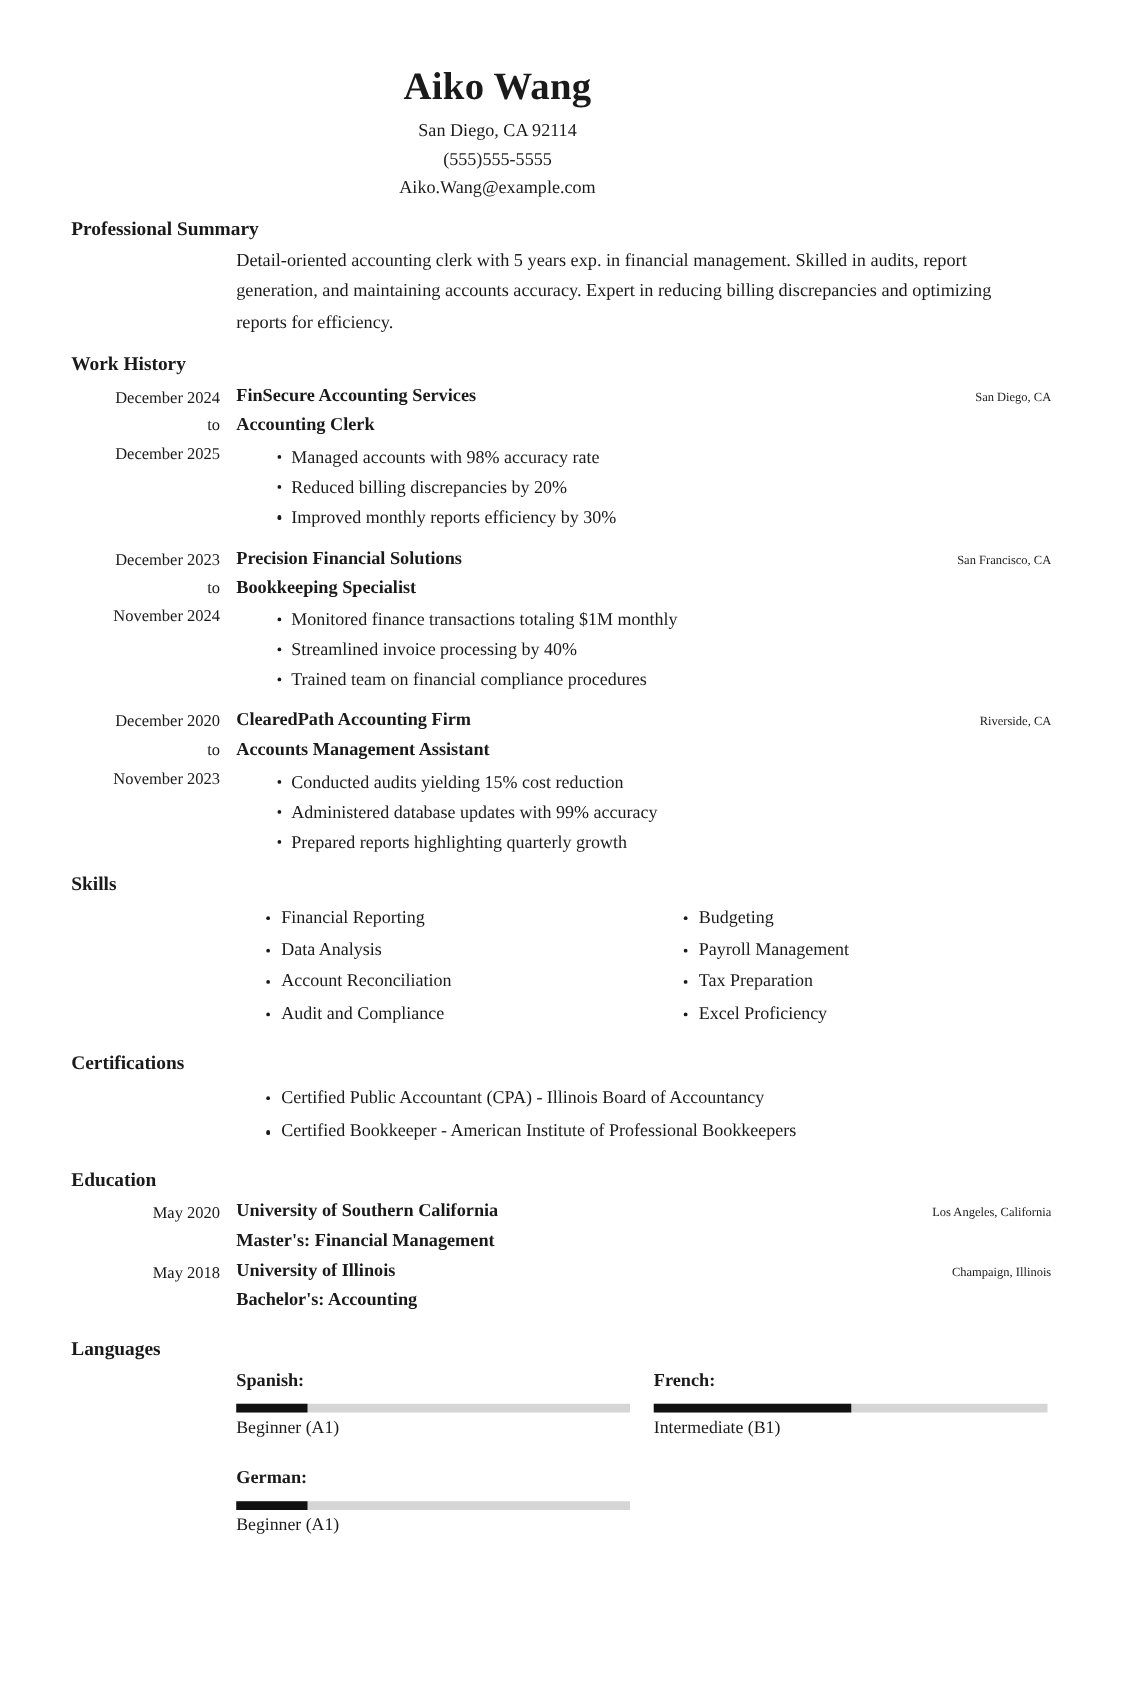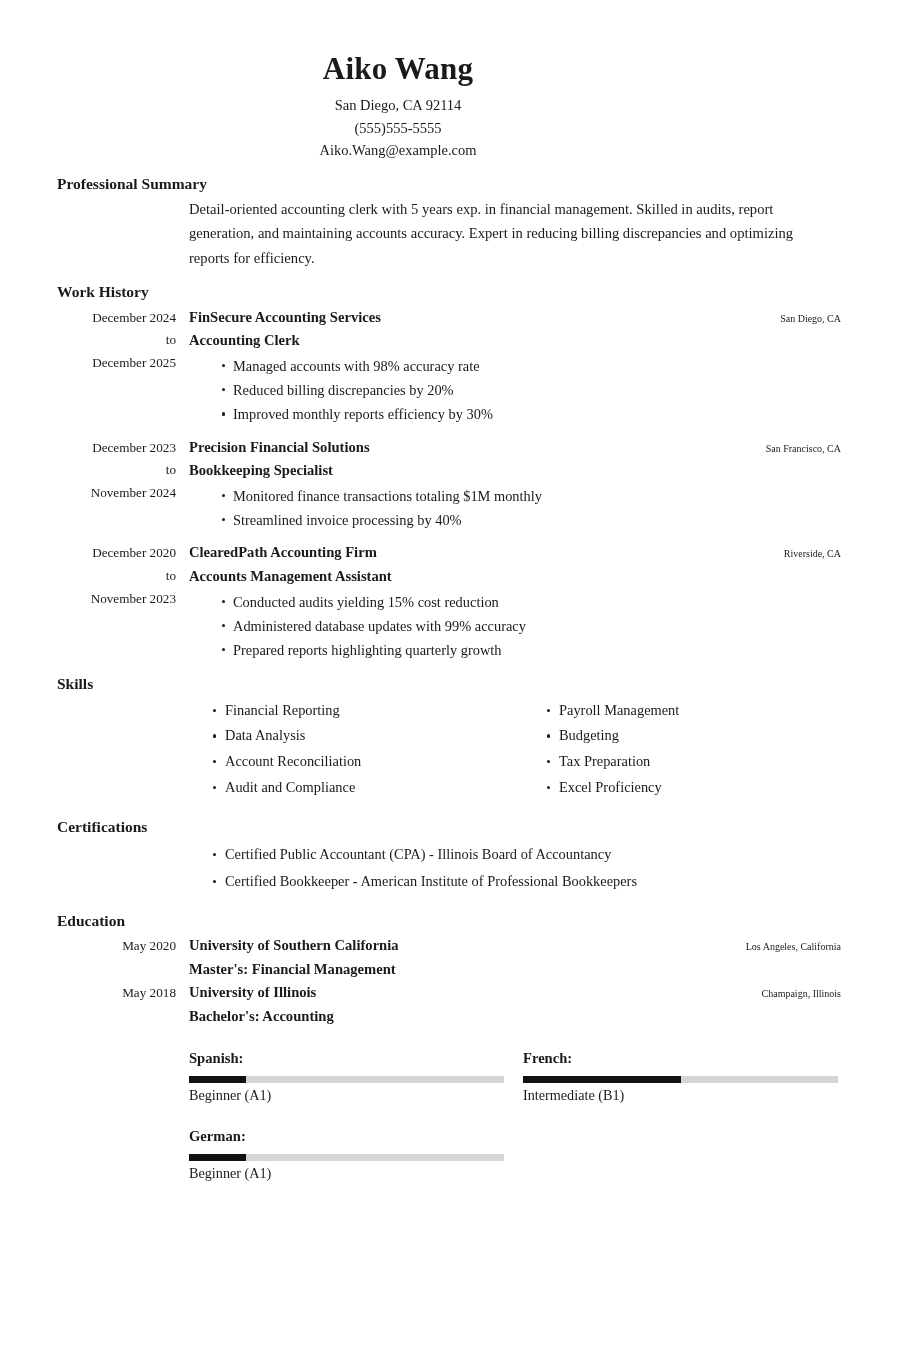--- a/index.html
+++ b/index.html
@@ -281,20 +281,21 @@
       </div>
       <div class="body-col">
         <div class="entry-head">
           <span class="org">Precision Financial Solutions</span>
           <span class="loc">San Francisco, CA</span>
         </div>
         <div class="role">Bookkeeping Specialist</div>
         <ul class="bullets">
           <li>Monitored finance transactions totaling $1M monthly</li>
           <li>Streamlined invoice processing by 40%</li>
+          <li>Trained team on financial compliance procedures</li>
         </ul>
       </div>
     </div>
 
     <div class="row entry">
       <div class="date-col">
         <div>December 2020</div>
         <div>to</div>
         <div>November 2023</div>
       </div>
@@ -319,22 +320,22 @@
       <div class="col">
         <ul class="plainbullets">
           <li>Financial Reporting</li>
           <li>Data Analysis</li>
           <li>Account Reconciliation</li>
           <li>Audit and Compliance</li>
         </ul>
       </div>
       <div class="col">
         <ul class="plainbullets">
+          <li>Budgeting</li>
           <li>Payroll Management</li>
-          <li>Budgeting</li>
           <li>Tax Preparation</li>
           <li>Excel Proficiency</li>
         </ul>
       </div>
     </div>
   </div>
 
   <div class="section" style="margin-top:18px;">
     <div class="section-title">Certifications</div>
     <div class="certs">
@@ -369,20 +370,21 @@
         <div class="entry-head">
           <span class="org">University of Illinois</span>
           <span class="loc">Champaign, Illinois</span>
         </div>
         <div class="degree">Bachelor's: Accounting</div>
       </div>
     </div>
   </div>
 
   <div class="section" style="margin-top:18px;">
+    <div class="section-title">Languages</div>
     <div class="lang-grid">
 
       <div class="lang-cell">
         <div class="lang-name">Spanish:</div>
         <div class="lang-track" style="background: rgb(213, 213, 213);">
           <div class="lang-fill" style="width: 18%; background: rgb(17, 17, 17);"></div>
         </div>
         <div class="lang-level">Beginner (A1)</div>
       </div>
 

